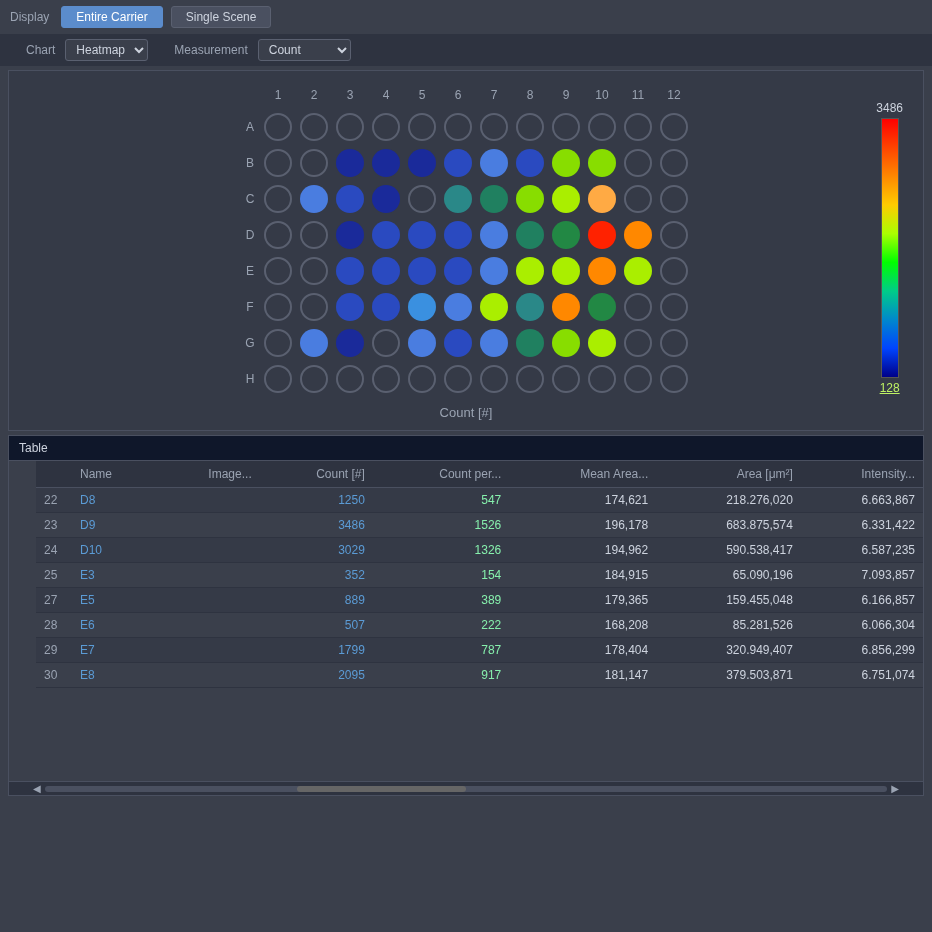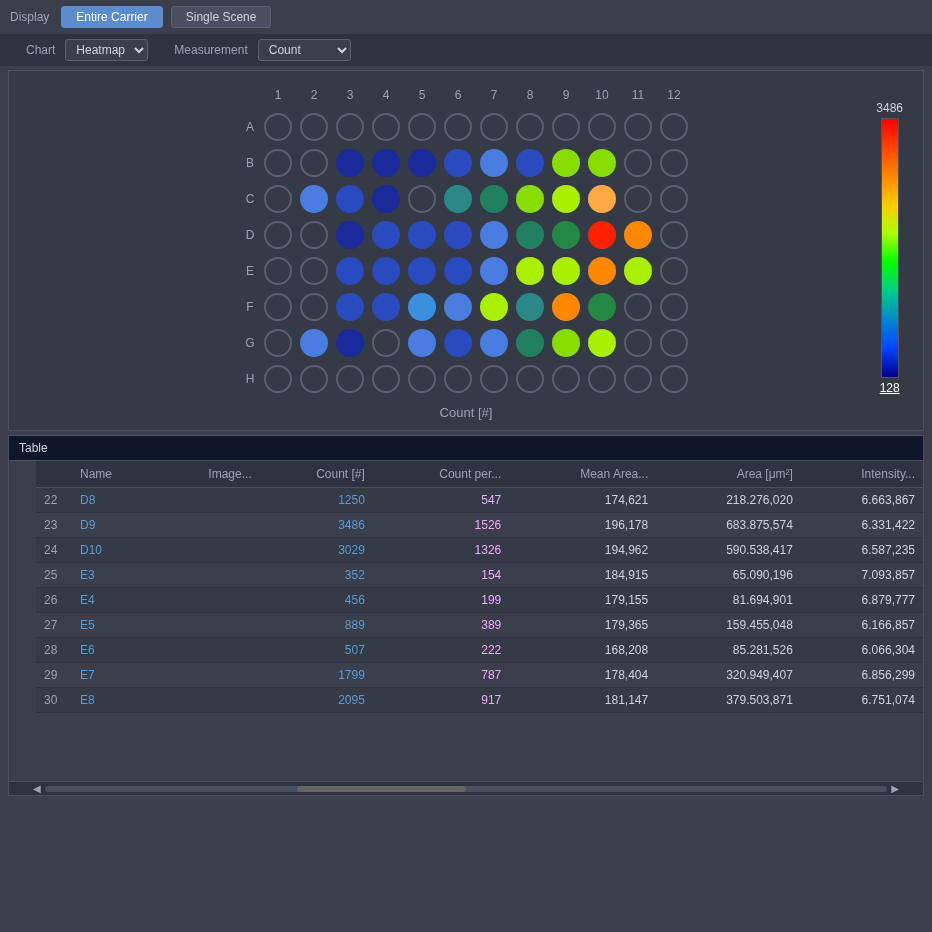--- a/index.html
+++ b/index.html
@@ -146,21 +146,21 @@
       font-size: 12px;
       margin-bottom: 3px;
     }
     .scale-bar {
       width: 18px;
       height: 260px;
       background: linear-gradient(to bottom, #ff0000, #ff4400, #ff8800, #ffcc00, #aaff00, #00ff00, #00cc88, #0088cc, #0044ff, #000088);
       border: 1px solid #555;
     }
     .scale-min-label {
-      color: #ffffff;
+      color: #bef264;
       font-size: 12px;
       margin-top: 3px;
       text-decoration: underline;
     }
 
     .x-axis-label {
       color: #9aa3b2;
       font-size: 13px;
       margin-top: 8px;
       text-align: center;
@@ -221,21 +221,21 @@
       font-size: 12px;
     }
     td:first-child {
       color: #9aa3b2;
       width: 36px;
     }
     td:nth-child(2) { color: #5b9bd5; }
     td:nth-child(n+3) { text-align: right; color: #cdd3de; }
     td:nth-child(3) { color: #5b9bd5; }
     td:nth-child(4) { color: #5b9bd5; }
-    td:nth-child(5) { color: #f0abfc; }
+    td:nth-child(5) { color: #86efac; }
 
     .scrollbar-bottom {
       height: 14px;
       background: #2e3340;
       border-top: 1px solid #4a5060;
       display: flex;
       align-items: center;
       padding: 0 20px;
       position: relative;
     }
@@ -683,30 +683,20 @@
             <td>25</td>
             <td>E3</td>
             <td></td>
             <td>352</td>
             <td>154</td>
             <td>184,915</td>
             <td>65.090,196</td>
             <td>7.093,857</td>
           </tr>
           <tr>
-            <td>26</td>
-            <td>E4</td>
-            <td></td>
-            <td>456</td>
-            <td>199</td>
-            <td>179,155</td>
-            <td>81.694,901</td>
-            <td>6.879,777</td>
-          </tr>
-          <tr>
             <td>27</td>
             <td>E5</td>
             <td></td>
             <td>889</td>
             <td>389</td>
             <td>179,365</td>
             <td>159.455,048</td>
             <td>6.166,857</td>
           </tr>
           <tr>

